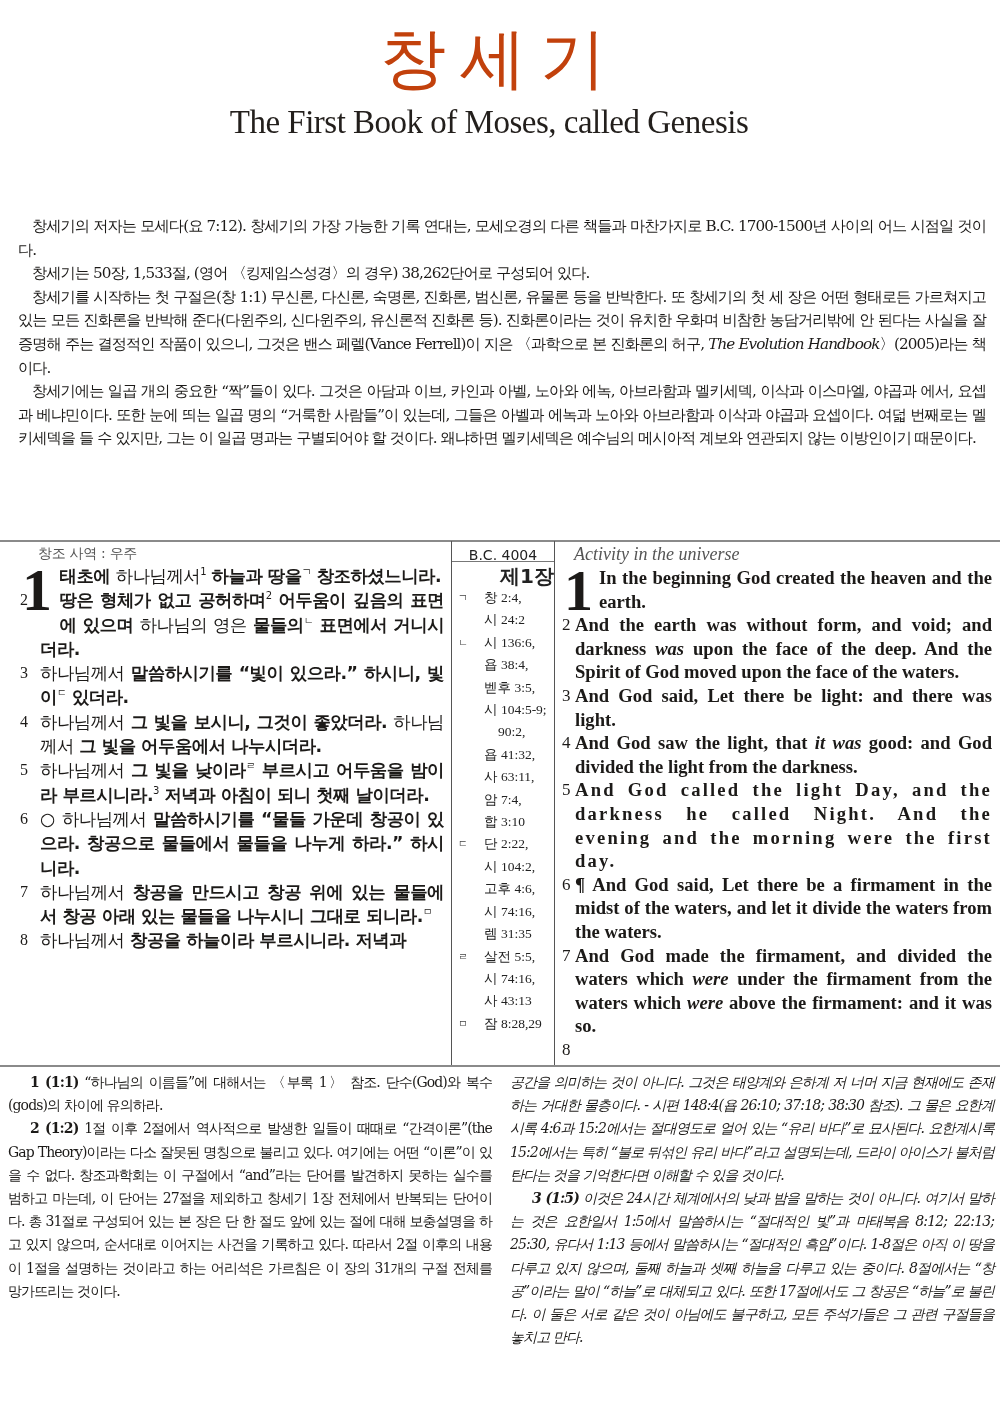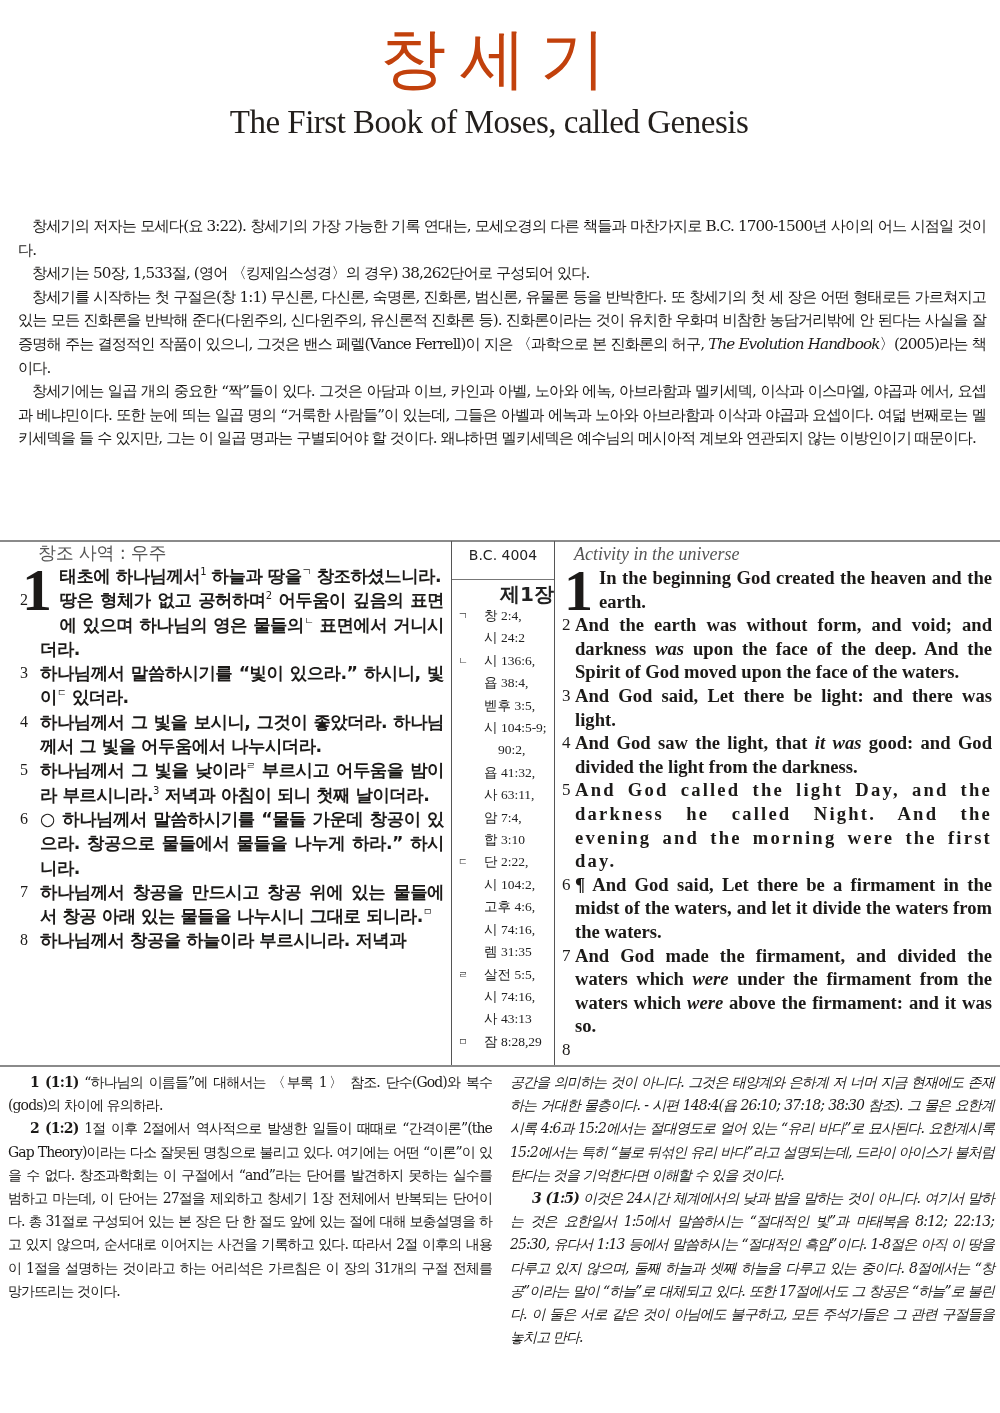--- a/index.html
+++ b/index.html
@@ -24,31 +24,31 @@
   .intro p:first-child { text-indent: 14px; }
   .intro i { font-style: italic; }
 
   .rule-top { position: absolute; left: 0; top: 540px; width: 1000px; height: 2px; background: #8a8a8a; }
   .rule-bottom { position: absolute; left: 0; top: 1065px; width: 1000px; height: 2px; background: #8a8a8a; }
   .vline1 { position: absolute; left: 451px; top: 541px; width: 1px; height: 525px; background: #555; }
   .vline2 { position: absolute; left: 554px; top: 541px; width: 1px; height: 525px; background: #555; }
 
   
   .ko-col { position: absolute; left: 20px; top: 542px; width: 424px; }
-  .ko-heading { font-family: "DejaVu Sans", sans-serif; font-size: 18px; color: #555; line-height: 22px; padding-left: 18px; letter-spacing: -0.3px; }
+  .ko-heading { font-family: "DejaVu Sans", sans-serif; font-size: 14px; color: #555; line-height: 22px; padding-left: 18px; letter-spacing: -0.3px; }
   .ko-verses { font-family: "DejaVu Sans", sans-serif; font-weight: bold; font-size: 17.4px; line-height: 24.3px; letter-spacing: -0.5px; color: #1c1a18; }
   .verse { position: relative; padding-left: 20px; text-align: justify; }
   .vnum { position: absolute; left: 0; top: 0; font-family: "Liberation Serif", serif; font-weight: normal; font-size: 16px; }
   .chapnum { float: left; font-family: "Liberation Serif", serif; font-weight: bold; font-size: 60px; line-height: 46px; margin: 3px 8px 0 2px; }
-  .light { font-weight: bold; }
+  .light { font-weight: normal; }
   .sup { font-size: 10px; vertical-align: super; line-height: 0; font-weight: normal; }
 
   
   .mid-col { position: absolute; left: 452px; top: 542px; width: 102px; }
-  .bc-box { height: 38px; border-bottom: 1px solid #777; text-align: center; font-family: "DejaVu Sans", sans-serif; font-size: 14px; line-height: 26px; margin: 0 0 0 0; color: #222; }
+  .bc-box { height: 20px; border-bottom: 1px solid #777; text-align: center; font-family: "DejaVu Sans", sans-serif; font-size: 14px; line-height: 26px; margin: 0 0 0 0; color: #222; }
   .chap-label { text-align: right; font-family: "DejaVu Sans", sans-serif; font-size: 20px; font-weight: bold; margin-top: 3px; line-height: 22px; color: #222; }
   .ref-list { font-family: "Liberation Serif", serif; font-size: 13.5px; line-height: 22.4px; color: #222; }
   .ref { position: relative; padding-left: 32px; white-space: nowrap; }
   .ref-mark { position: absolute; left: 6px; top: 0; font-size: 10px; font-family: "DejaVu Sans", sans-serif; color: #444; }
   .ref.indent { padding-left: 46px; }
 
   
   .en-col { position: absolute; left: 562px; top: 542px; width: 430px; }
   .en-heading { font-family: "Liberation Serif", serif; font-style: italic; font-size: 18px; color: #555; line-height: 24px; padding-left: 12px; }
   .en-verses { font-family: "Liberation Serif", serif; font-weight: bold; font-size: 18.6px; line-height: 23.6px; color: #1c1a18; }
@@ -66,21 +66,21 @@
   .notes p.cont { text-indent: 0; }
   .notes b { font-weight: bold; }
 </style>
 </head>
 <body>
 
 <div class="title-ko">창세기</div>
 <div class="title-en">The First Book of Moses, called Genesis</div>
 
 <div class="intro">
-  <p>창세기의 저자는 모세다(요 3:22). 창세기의 가장 가능한 기록 연대는, 모세오경의 다른 책들과 마찬가지로 B.C. 1700-1500년 사이의 어느 시점일 것이다.</p>
+  <p>창세기의 저자는 모세다(요 7:12). 창세기의 가장 가능한 기록 연대는, 모세오경의 다른 책들과 마찬가지로 B.C. 1700-1500년 사이의 어느 시점일 것이다.</p>
   <p>창세기는 50장, 1,533절, (영어 〈킹제임스성경〉의 경우) 38,262단어로 구성되어 있다.</p>
   <p><span>창세기를 시작하는 첫 구절은(창 1:1) 무신론, 다신론, 숙명론, 진화론, 범신론, 유물론 등을 반박한다. 또 창세기의 첫 세 장은 어떤 형태로든 가르쳐지고 있는 모든 진화론을 반박해 준다(다윈주의, 신다윈주의, 유신론적 진화론 등). 진화론이라는 것이 유치한 우화며 비참한 농담거리밖에 안 된다는 사실을 잘 증명해 주는 결정적인 작품이 있으니, 그것은 밴스 페렐(Vance Ferrell)이 지은 〈과학으로 본 진화론의 허구, </span><i>The Evolution Handbook</i><span>〉(2005)라는 책이다.</span></p>
   <p>창세기에는 일곱 개의 중요한 “짝”들이 있다. 그것은 아담과 이브, 카인과 아벨, 노아와 에녹, 아브라함과 멜키세덱, 이삭과 이스마엘, 야곱과 에서, 요셉과 베냐민이다. 또한 눈에 띄는 일곱 명의 “거룩한 사람들”이 있는데, 그들은 아벨과 에녹과 노아와 아브라함과 이삭과 야곱과 요셉이다. 여덟 번째로는 멜키세덱을 들 수 있지만, 그는 이 일곱 명과는 구별되어야 할 것이다. 왜냐하면 멜키세덱은 예수님의 메시아적 계보와 연관되지 않는 이방인이기 때문이다.</p>
 </div>
 
 <div class="rule-top"></div>
 <div class="vline1"></div>
 <div class="vline2"></div>
 
 <div class="ko-col">

